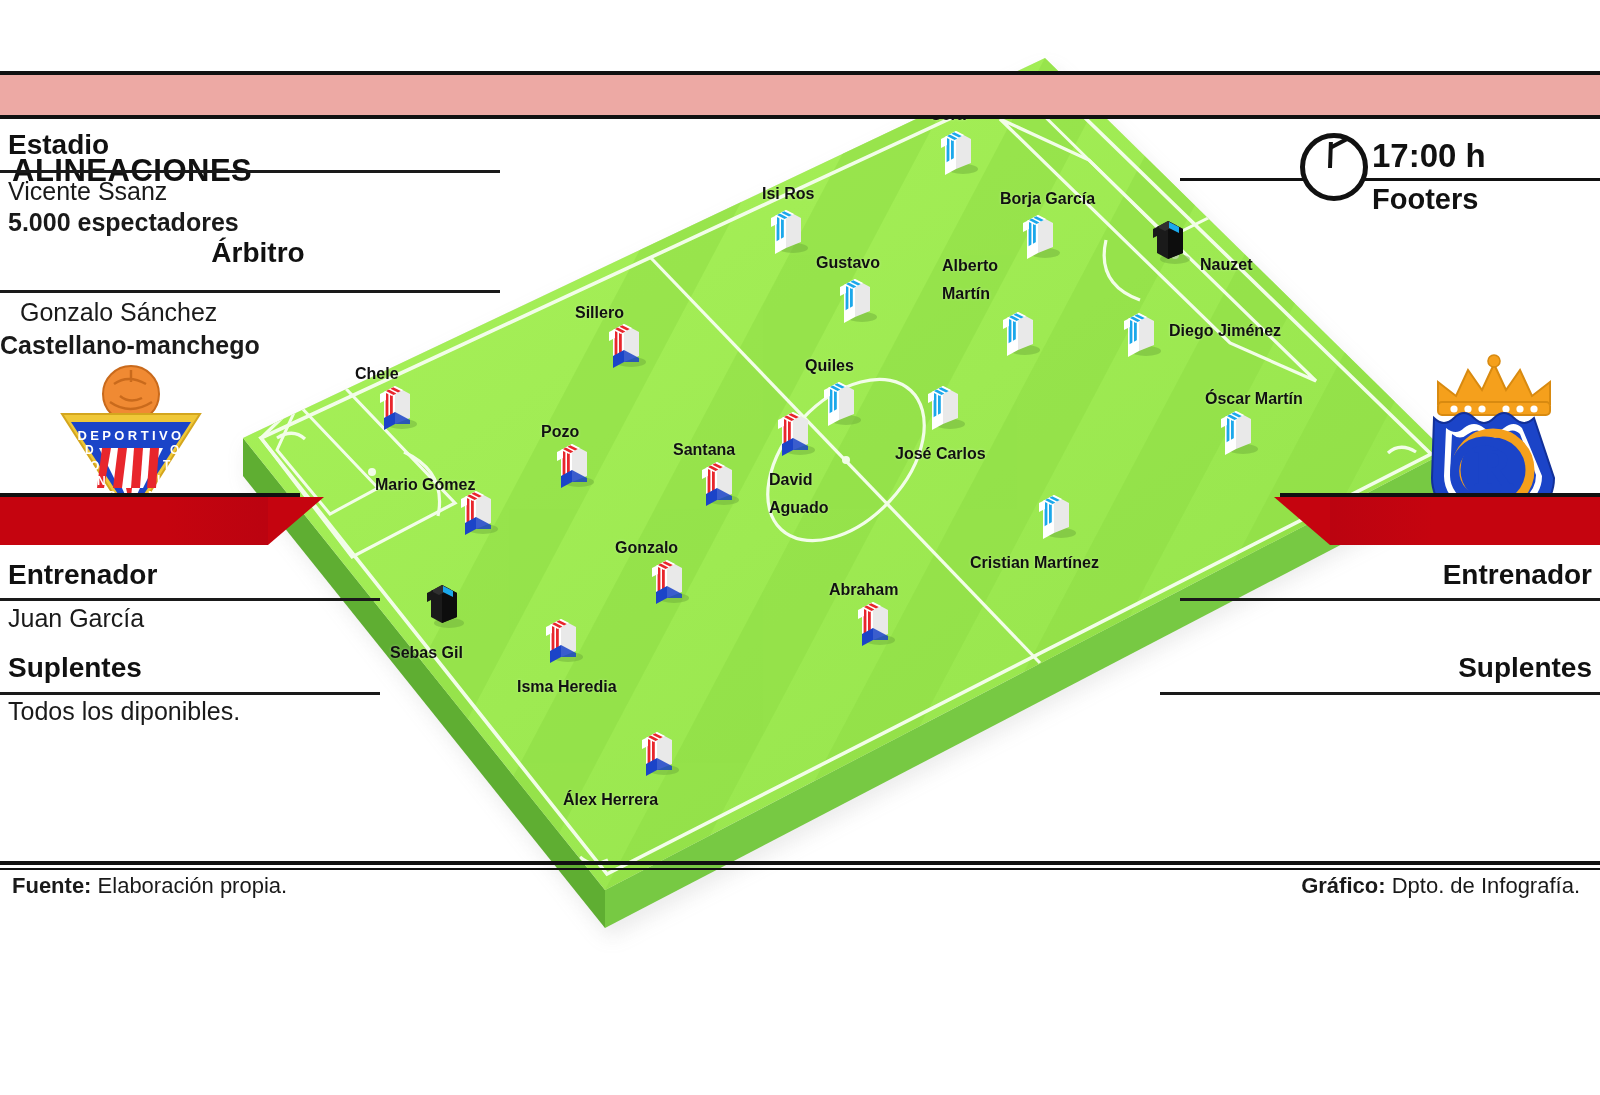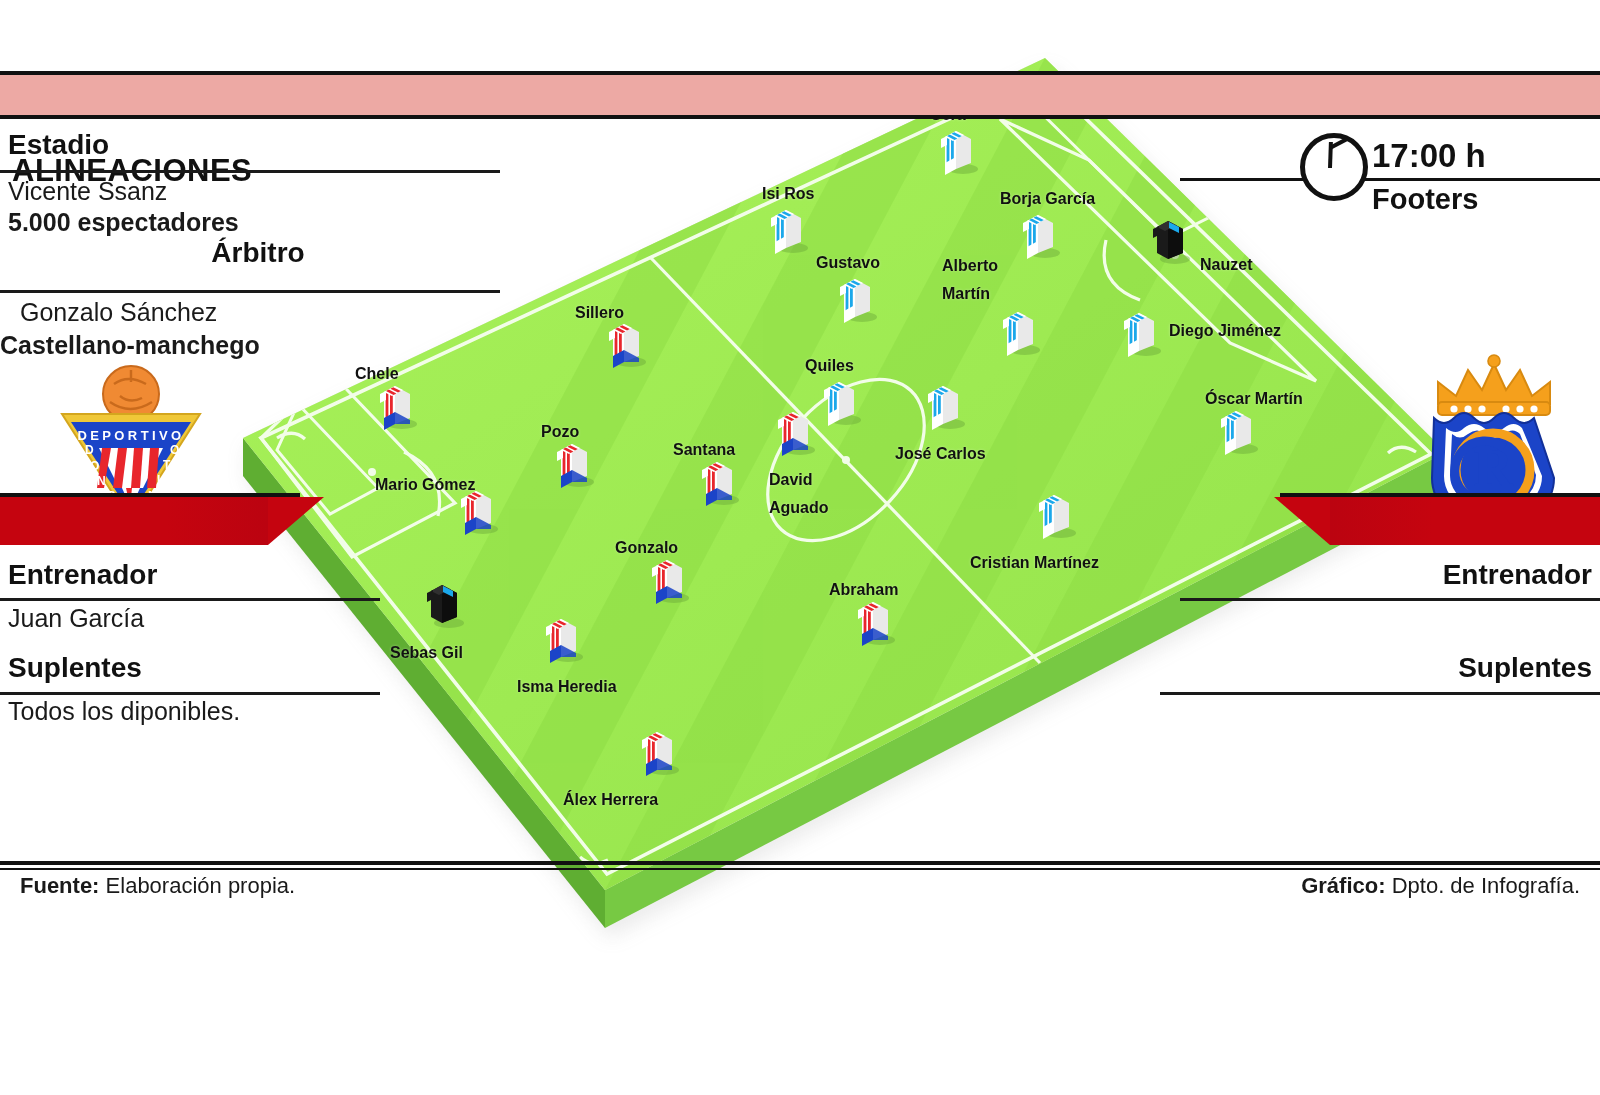--- a/index.html
+++ b/index.html
@@ -78,21 +78,21 @@
   #clock-hand-min{position:absolute;left:23px;top:4px;width:4px;height:26px;background:#111;
       transform-origin:50% 100%;transform:rotate(2deg);}
   #clock-hand-hr{position:absolute;left:23px;top:10px;width:4px;height:20px;background:#111;
       transform-origin:50% 0%;transform:rotate(-118deg);}
   #clock-time{position:absolute;left:1372px;top:137px;font-size:33px;font-weight:bold;color:#111;}
   #footers-label{position:absolute;left:1372px;top:183px;font-size:29px;font-weight:bold;color:#111;}
 
   
   #src-rule-a{position:absolute;left:0;top:861px;width:1600px;height:4px;background:#111;}
   #src-rule-b{position:absolute;left:0;top:868px;width:1600px;height:2px;background:#111;}
-  #fuente{position:absolute;left:20px;top:873px;font-size:22px;color:#1a1a1a;}
+  #fuente{position:absolute;left:12px;top:873px;font-size:22px;color:#1a1a1a;}
   #grafico{position:absolute;right:20px;top:873px;font-size:22px;color:#1a1a1a;}
   .bb{font-weight:bold;}
 
   
   #badge-left{position:absolute;left:44px;top:362px;width:175px;height:175px;}
   #badge-right{position:absolute;left:1408px;top:352px;width:170px;height:180px;}
 
   
   #pitch-wrap{position:absolute;left:0px;top:0px;width:1600px;height:1095px;
       pointer-events:none;}

